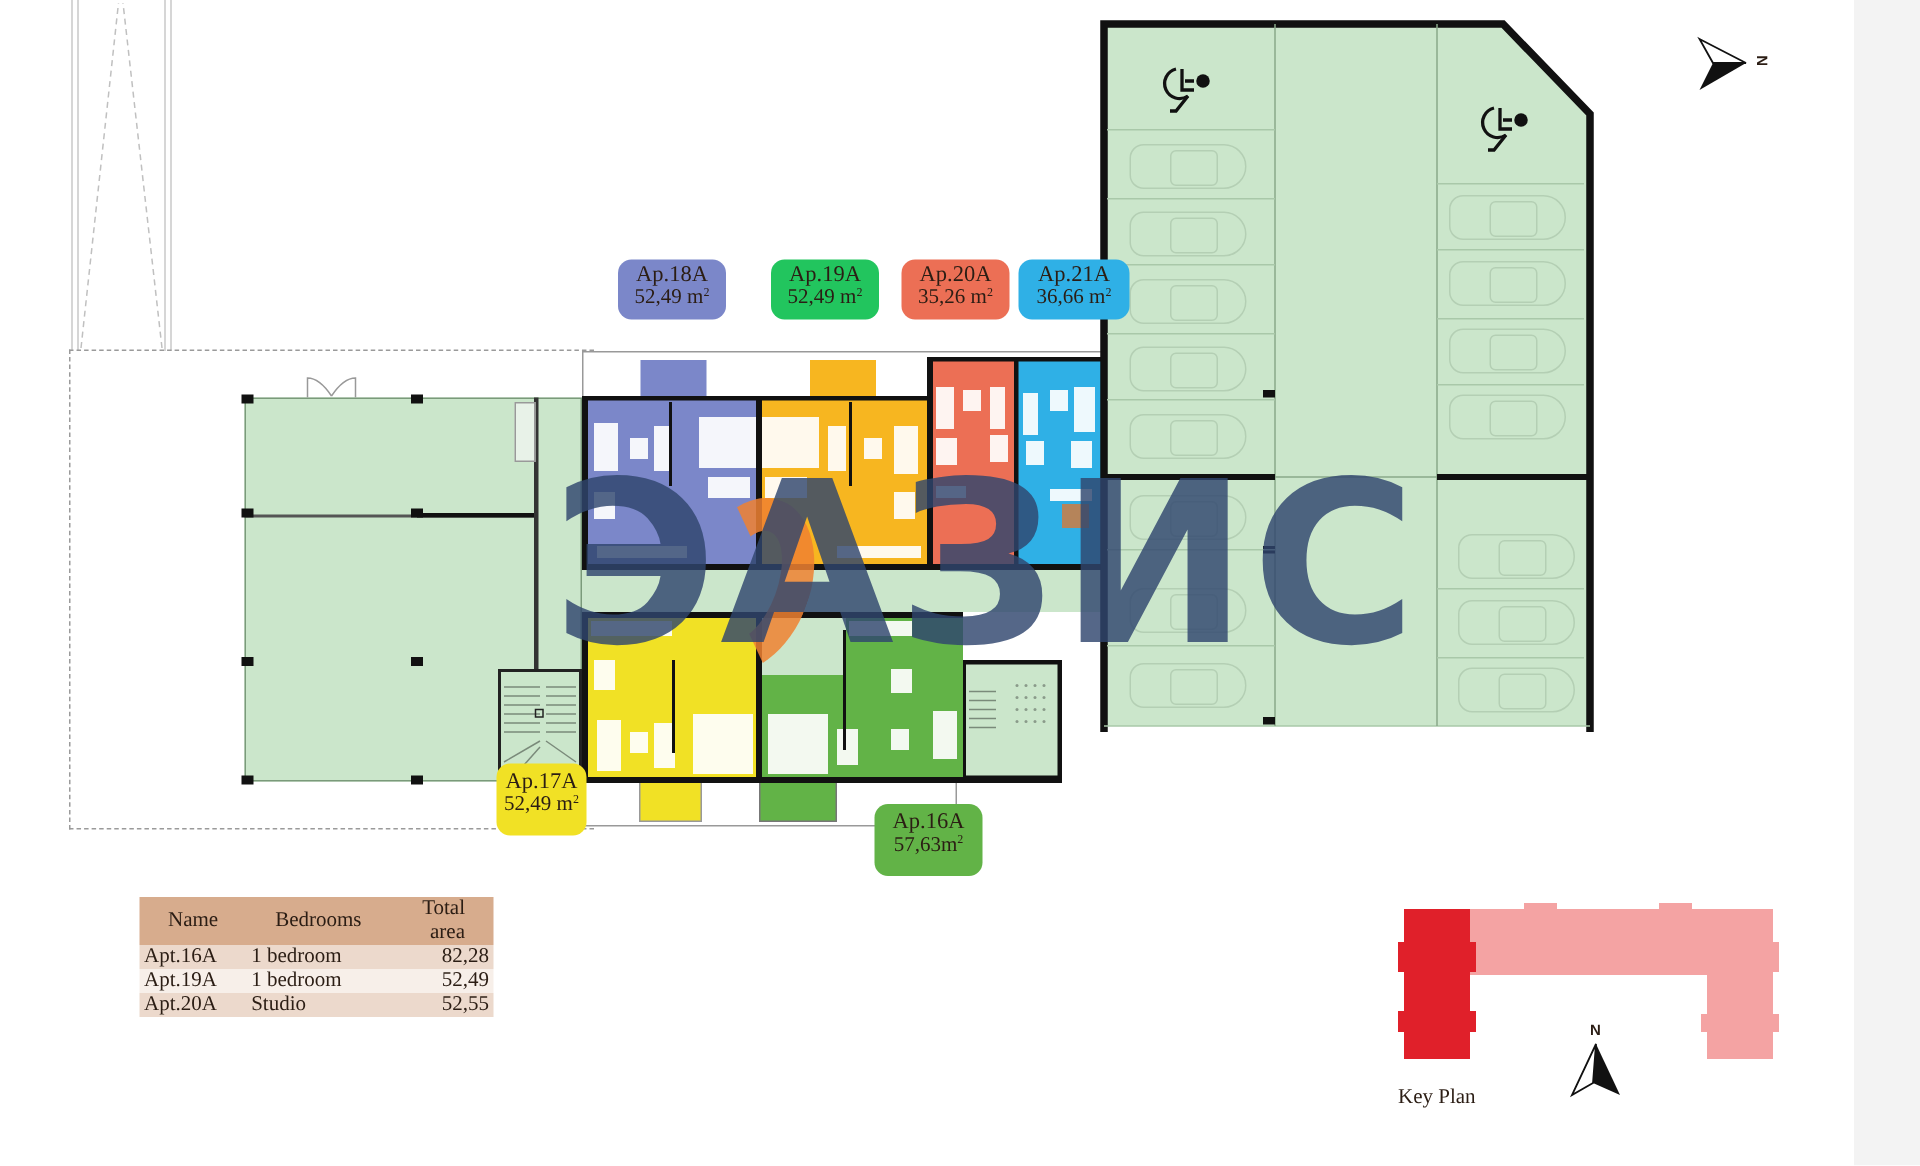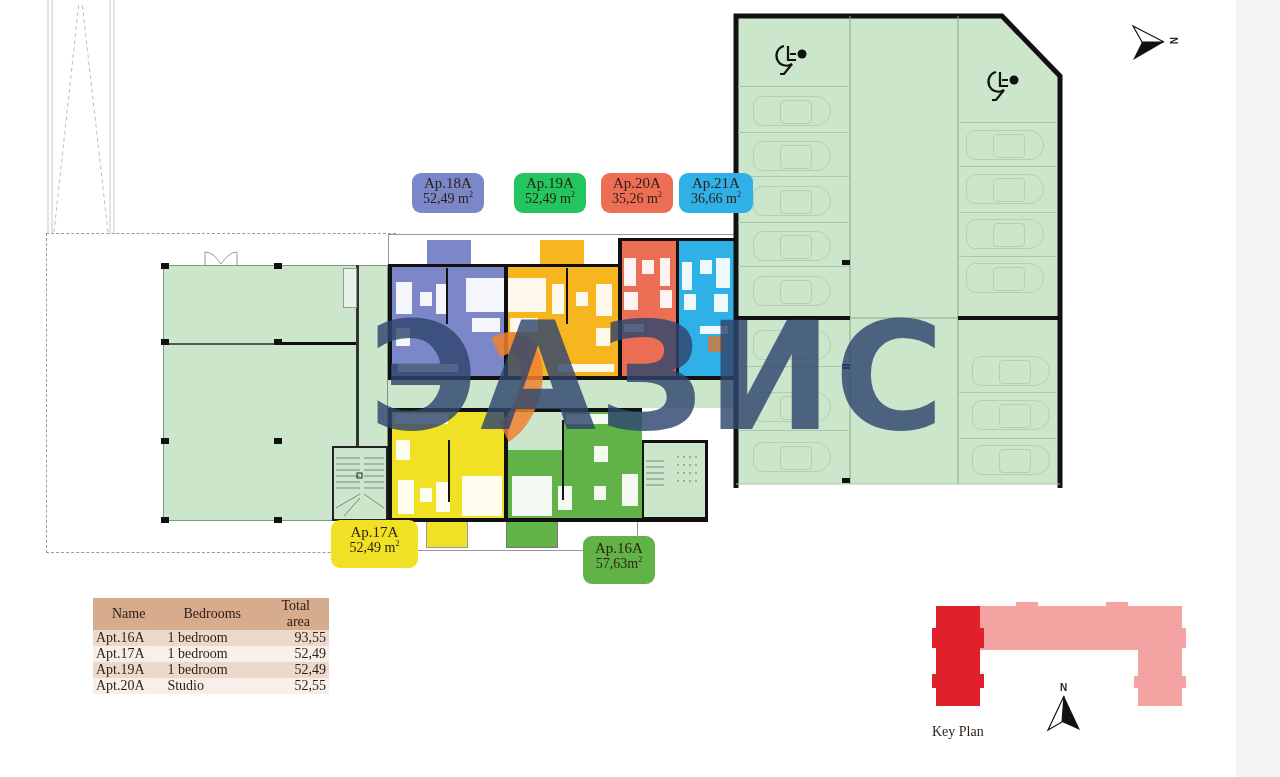--- a/index.html
+++ b/index.html
@@ -288,21 +288,21 @@
   <div class="l2"><span>52,49 m</span><sup>2</sup></div>
 </div>
 <div class="label" style="left:601px;top:173px;width:72px;height:40px;background:#ec6f55;">
   <div>Ap.20A</div>
   <div class="l2"><span>35,26 m</span><sup>2</sup></div>
 </div>
 <div class="label" style="left:679px;top:173px;width:74px;height:40px;background:#2fb0e6;">
   <div>Ap.21A</div>
   <div class="l2"><span>36,66 m</span><sup>2</sup></div>
 </div>
-<div class="label" style="left:331px;top:520px;width:87px;height:48px;background:#f1e125;padding-top:5px;">
+<div class="label" style="left:331px;top:509px;width:60px;height:48px;background:#f1e125;padding-top:5px;">
   <div>Ap.17A</div>
   <div class="l2"><span>52,49 m</span><sup>2</sup></div>
 </div>
 <div class="label" style="left:583px;top:536px;width:72px;height:48px;background:#62b347;padding-top:5px;">
   <div>Ap.16A</div>
   <div class="l2"><span>57,63m</span><sup>2</sup></div>
 </div>
 
 <svg class="abs" style="left:1130px;top:22px;" width="40" height="42">
   <polygon points="3,4 34,20 12,20" fill="#fff" stroke="#111" stroke-width="1.2"></polygon>
@@ -315,26 +315,21 @@
     <tr>
       <th>Name</th>
       <th>Bedrooms</th>
       <th style="text-align:right;">Total area</th>
     </tr>
   </thead>
   <tbody>
     <tr>
         <td>Apt.16A</td>
         <td>1 bedroom</td>
-        <td class="num">93,55</td>
-      </tr>
-    <tr>
-        <td>Apt.17A</td>
-        <td>1 bedroom</td>
-        <td class="num">52,49</td>
+        <td class="num">82,28</td>
       </tr>
     <tr>
         <td>Apt.19A</td>
         <td>1 bedroom</td>
         <td class="num">52,49</td>
       </tr>
     <tr>
         <td>Apt.20A</td>
         <td>Studio</td>
         <td class="num">52,55</td>

